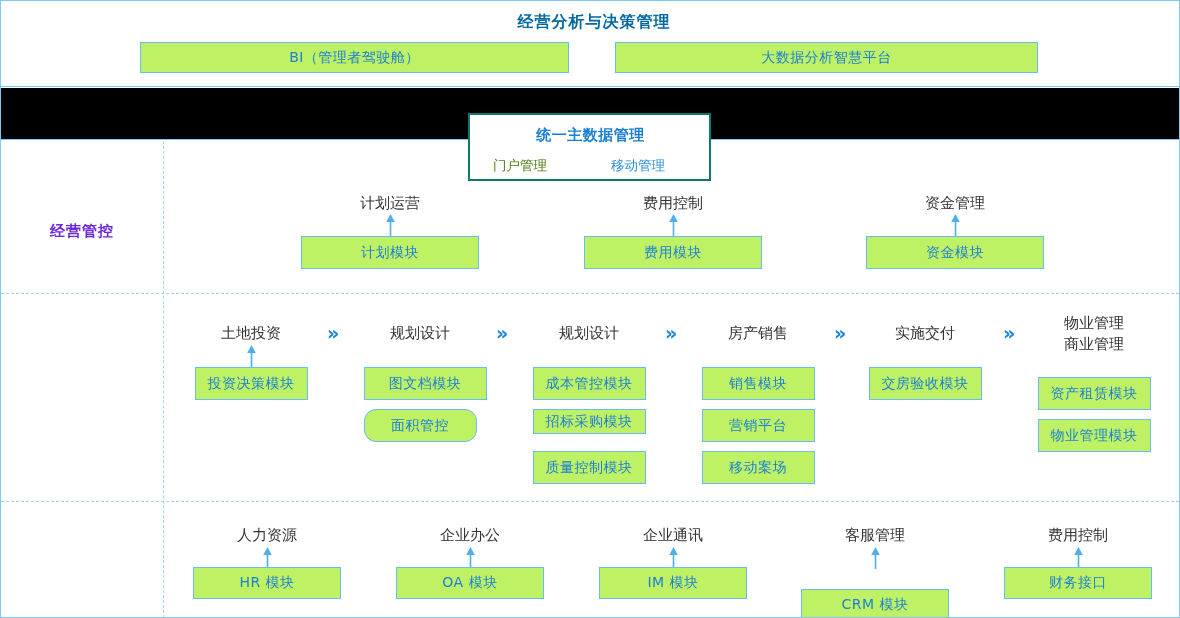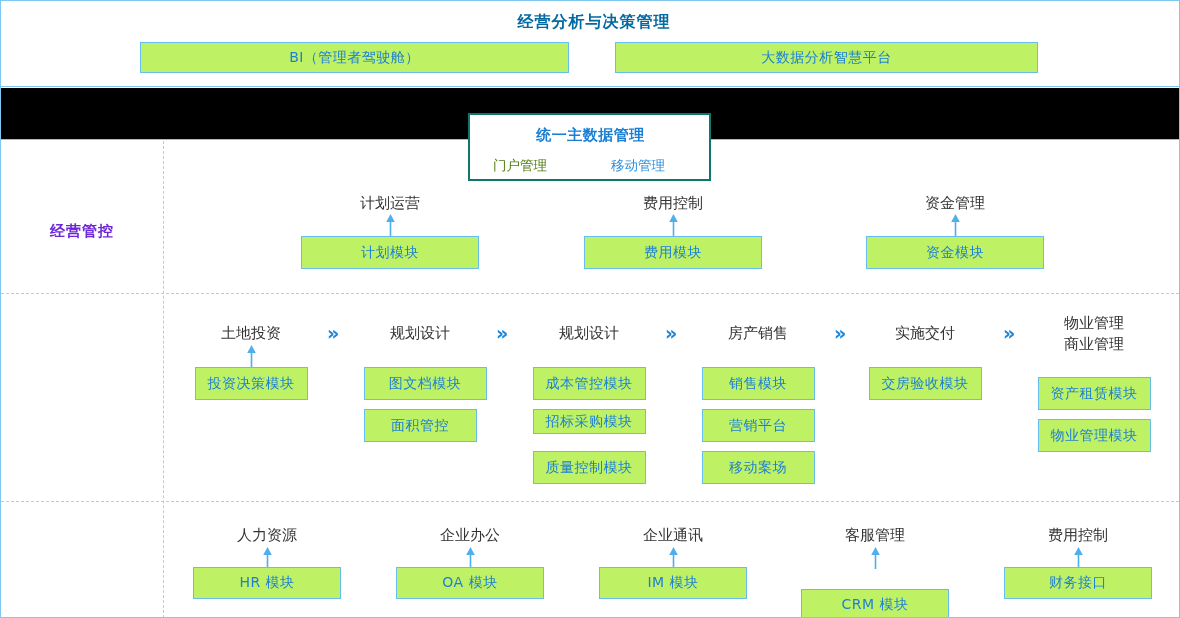--- a/index.html
+++ b/index.html
@@ -182,21 +182,21 @@
       <div class="chev" style="left: 833px; top: 323px;">»</div>
       <div class="chev" style="left: 1002px; top: 323px;">»</div>
       <div class="stage-label" style="left: 170px; width: 160px; top: 322px;">土地投资</div>
       <div class="arrow-up" style="left: 244.5px; top: 344px;"><svg width="11" height="22" viewBox="0 0 11 22">
           <line x1="5.5" y1="22" x2="5.5" y2="7" stroke="#4db0ec" stroke-width="1.6"></line>
           <polygon points="5.5,0 1.2,8 9.8,8" fill="#4db0ec"></polygon>
         </svg></div>
       <div class="mbox" style="width: 113px; height: 33px; left: 193.5px; top: 366px;">投资决策模块</div>
       <div class="stage-label" style="left: 339px; width: 160px; top: 322px;">规划设计</div>
       <div class="mbox" style="width: 123px; height: 33px; left: 362.5px; top: 366px;">图文档模块</div>
-      <div class="mbox" style="width: 113px; height: 33px; left: 362.5px; top: 408px;">面积管控</div>
+      <div class="mbox" style="width: 113px; height: 33px; left: 362.5px; top: 408px; border-radius: 12px;">面积管控</div>
       <div class="stage-label" style="left: 508px; width: 160px; top: 322px;">规划设计</div>
       <div class="mbox" style="width: 113px; height: 33px; left: 531.5px; top: 366px;">成本管控模块</div>
       <div class="mbox" style="width: 113px; height: 25px; left: 531.5px; top: 408px; text-align: center;">招标采购模块</div>
       <div class="mbox" style="width: 113px; height: 33px; left: 531.5px; top: 450px;">质量控制模块</div>
       <div class="stage-label" style="left: 677px; width: 160px; top: 322px;">房产销售</div>
       <div class="mbox" style="width: 113px; height: 33px; left: 700.5px; top: 366px;">销售模块</div>
       <div class="mbox" style="width: 113px; height: 33px; left: 700.5px; top: 408px;">营销平台</div>
       <div class="mbox" style="width: 113px; height: 33px; left: 700.5px; top: 450px;">移动案场</div>
       <div class="stage-label" style="left: 844px; width: 160px; top: 322px;">实施交付</div>
       <div class="mbox" style="width: 113px; height: 33px; left: 867.5px; top: 366px;">交房验收模块</div>

